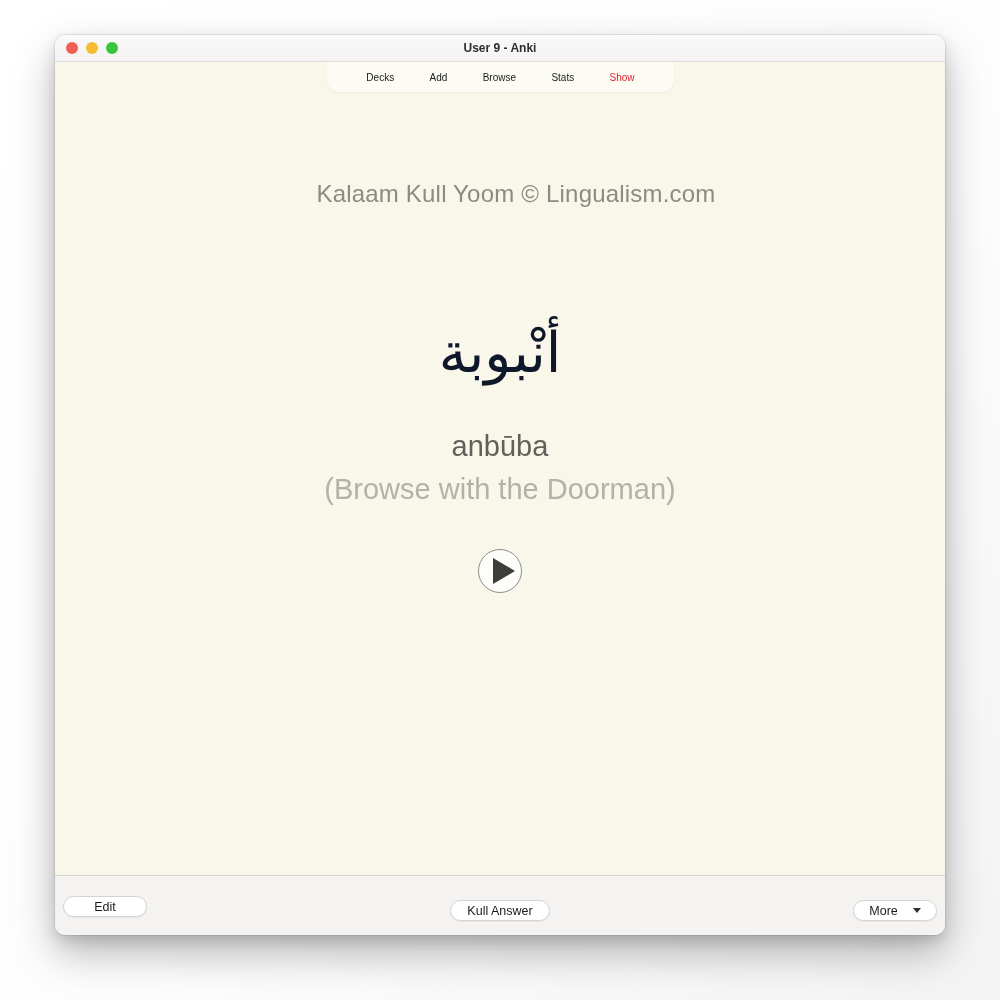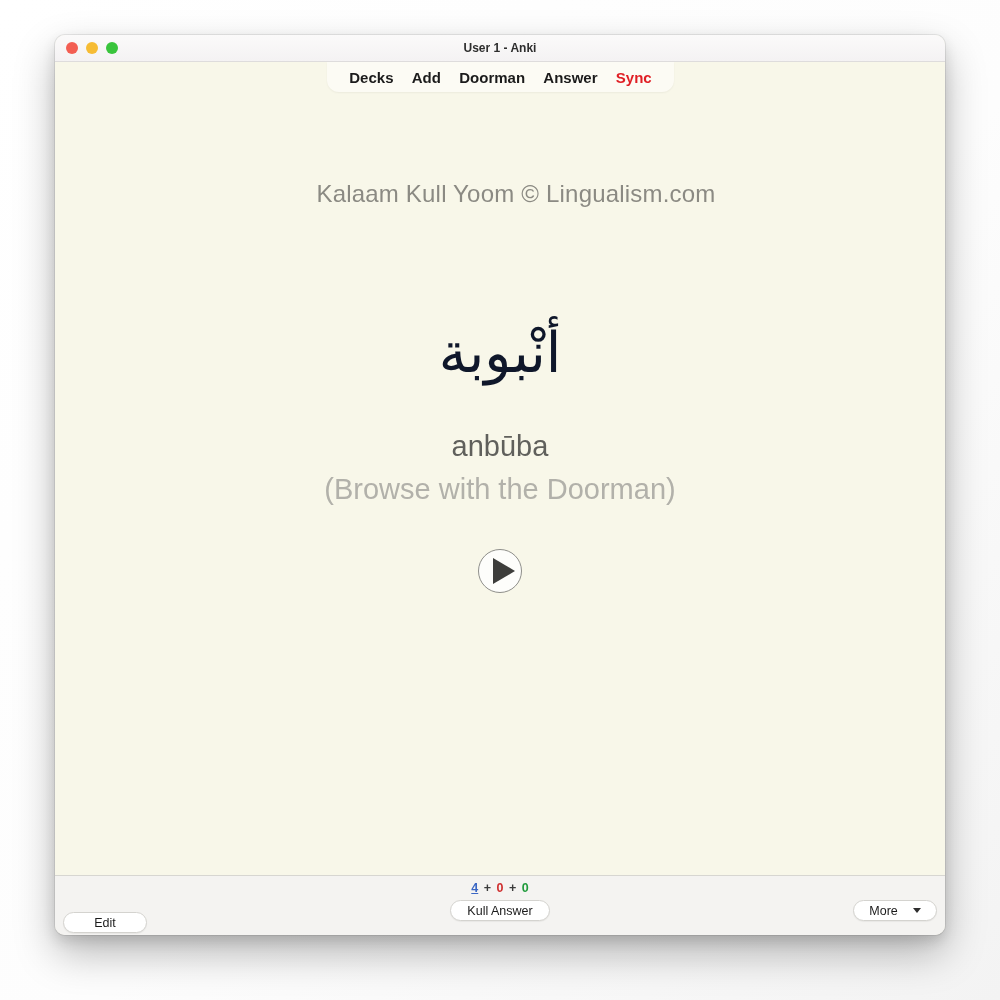--- a/index.html
+++ b/index.html
@@ -52,21 +52,21 @@
     width: 347px; height: 30px;
     background: #fcfbf4;
     border-radius: 0 0 12px 12px;
     box-shadow: 0 1px 2px rgba(0,0,0,0.05);
     display: flex; align-items: center; justify-content: space-evenly;
     padding: 0 8px;
   }
   .toolbar-btn {
     background: none; border: none;
     font-family: "Liberation Sans", sans-serif;
-    font-size: 15px; font-weight: bold;
+    font-size: 10px; font-weight: normal;
     color: #1b1b1b;
     cursor: pointer;
     padding: 2px 4px;
   }
   .toolbar-btn.sync { color: #e01e24; }
   
   .card-area {
     position: relative;
     height: 783px;
     text-align: center;
@@ -136,21 +136,21 @@
     padding: 0 16px;
     cursor: pointer;
     box-shadow: 0 1px 1px rgba(0,0,0,0.05);
   }
   .show-answer {
     position: absolute; left: 50%; top: 24px;
     transform: translateX(-50%);
     min-width: 100px;
   }
   .edit-btn {
-    position: absolute; left: 8px; top: 36px;
+    position: absolute; left: 8px; top: 20px;
     width: 84px;
   }
   .more-btn {
     position: absolute; right: 8px; top: 24px;
     width: 84px;
     display: inline-flex; align-items: center; justify-content: center; gap: 15px;
   }
   .caret-down {
     width: 0; height: 0;
     border-left: 4px solid transparent;
@@ -164,51 +164,44 @@
 
 <div class="screen">
   <div class="window">
 
     <div class="titlebar">
       <div class="traffic-lights">
         <span class="light" style="background:#f35e52"></span>
         <span class="light" style="background:#f6bc34"></span>
         <span class="light" style="background:#39c43c"></span>
       </div>
-      <div class="window-title">User 1 - Anki</div>
+      <div class="window-title">User 9 - Anki</div>
     </div>
 
     <div class="toolbar-row">
       <div class="toolbar-panel">
         <button class="toolbar-btn">Decks</button>
         <button class="toolbar-btn">Add</button>
-        <button class="toolbar-btn">Doorman</button>
-        <button class="toolbar-btn">Answer</button>
-        <button class="toolbar-btn sync">Sync</button>
+        <button class="toolbar-btn">Browse</button>
+        <button class="toolbar-btn">Stats</button>
+        <button class="toolbar-btn sync">Show</button>
       </div>
     </div>
 
     <div class="card-area">
       <div class="deck-header">Kalaam Kull Yoom © Lingualism.com</div>
       <div class="arabic-word" dir="rtl">أنْبوبة</div>
       <div class="transliteration">anbūba</div>
       <div class="context-line">(Browse with the Doorman)</div>
       <button class="play-button">
         <span class="play-tri"></span>
       </button>
     </div>
 
     <div class="bottombar">
-      <div class="counts">
-        <span class="new">4</span>
-        <span class="plus">+</span>
-        <span class="lrn">0</span>
-        <span class="plus">+</span>
-        <span class="rev">0</span>
-      </div>
       <button class="pill-btn show-answer">Kull Answer</button>
       <button class="pill-btn edit-btn">Edit</button>
       <button class="pill-btn more-btn">
         <span>More</span>
         <span class="caret-down"></span>
       </button>
     </div>
 
   </div>
 </div>

